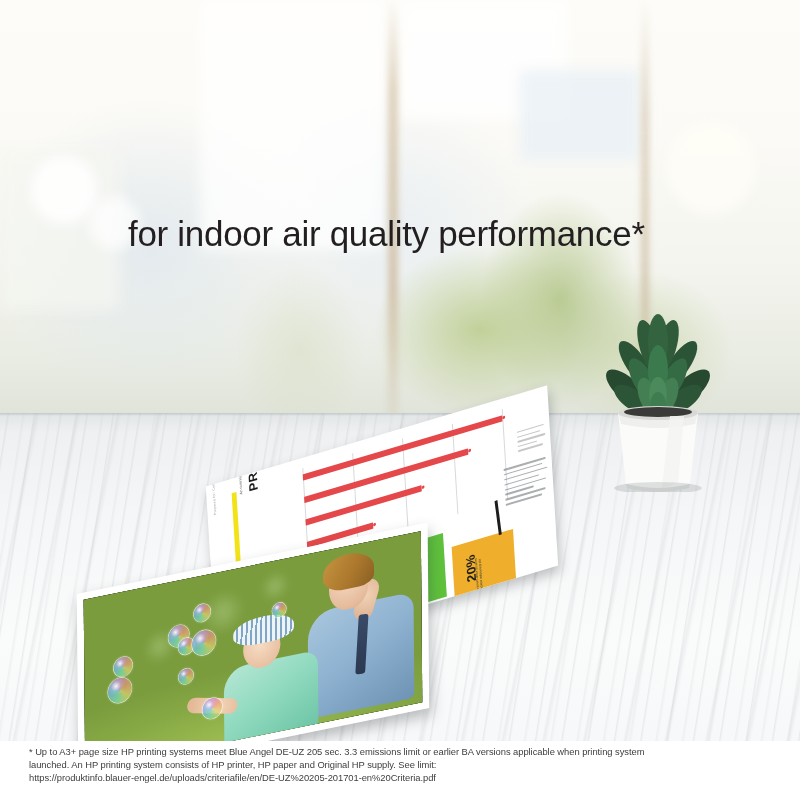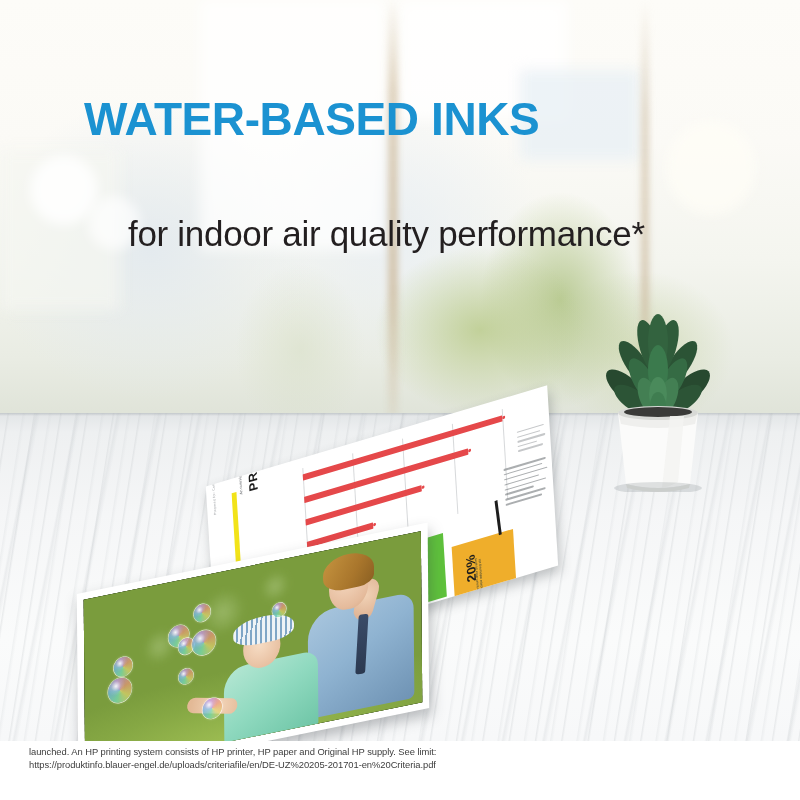--- a/index.html
+++ b/index.html
@@ -430,21 +430,20 @@
   <div class="bg-stick s1"></div>
   <div class="bg-stick s2"></div>
   <div class="bg-bokeh b1"></div>
   <div class="bg-bokeh b2"></div>
   <div class="bg-bokeh b3"></div>
 
   <div class="table-top"></div>
   <div class="table-edge"></div>
 
   <div class="headline">
-    <div class="line" style="color: rgb(27, 146, 209);">WATER-BASED INKS</div>
   </div>
   <div class="subhead" style="color: rgb(35, 31, 32);">for indoor air quality performance*</div>
 
   <div class="plant">
     <svg width="124" height="180" viewBox="0 0 124 180">
       <g>
 
         <ellipse cx="30" cy="76" rx="11" ry="25" transform="rotate(-48 30 76)" fill="#27492f"></ellipse>
         <ellipse cx="94" cy="76" rx="11" ry="25" transform="rotate(48 94 76)" fill="#27492f"></ellipse>
         <ellipse cx="40" cy="52" rx="10" ry="27" transform="rotate(-34 40 52)" fill="#2b5335"></ellipse>
@@ -560,18 +559,19 @@
         <div class="bubble" style="left:24px;  top:84px; width:24px; height:24px;"></div>
         <div class="bubble" style="left:96px;  top:88px; width:15px; height:15px;"></div>
         <div class="bubble" style="left:192px; top:42px; width:14px; height:14px;"></div>
         <div class="bubble" style="left:120px; top:122px; width:20px; height:20px;"></div>
       </div>
     </div>
   </div>
 
   <div class="footer">
     <div class="footnote">
+      <p>* Up to A3+ page size HP printing systems meet Blue Angel DE-UZ 205 sec. 3.3 emissions limit or earlier BA versions applicable when printing system</p>
       <p>launched. An HP printing system consists of HP printer, HP paper and Original HP supply. See limit:</p>
       <p>https://produktinfo.blauer-engel.de/uploads/criteriafile/en/DE-UZ%20205-201701-en%20Criteria.pdf</p>
     </div>
   </div>
 
 </div>
 
 </body></html>

